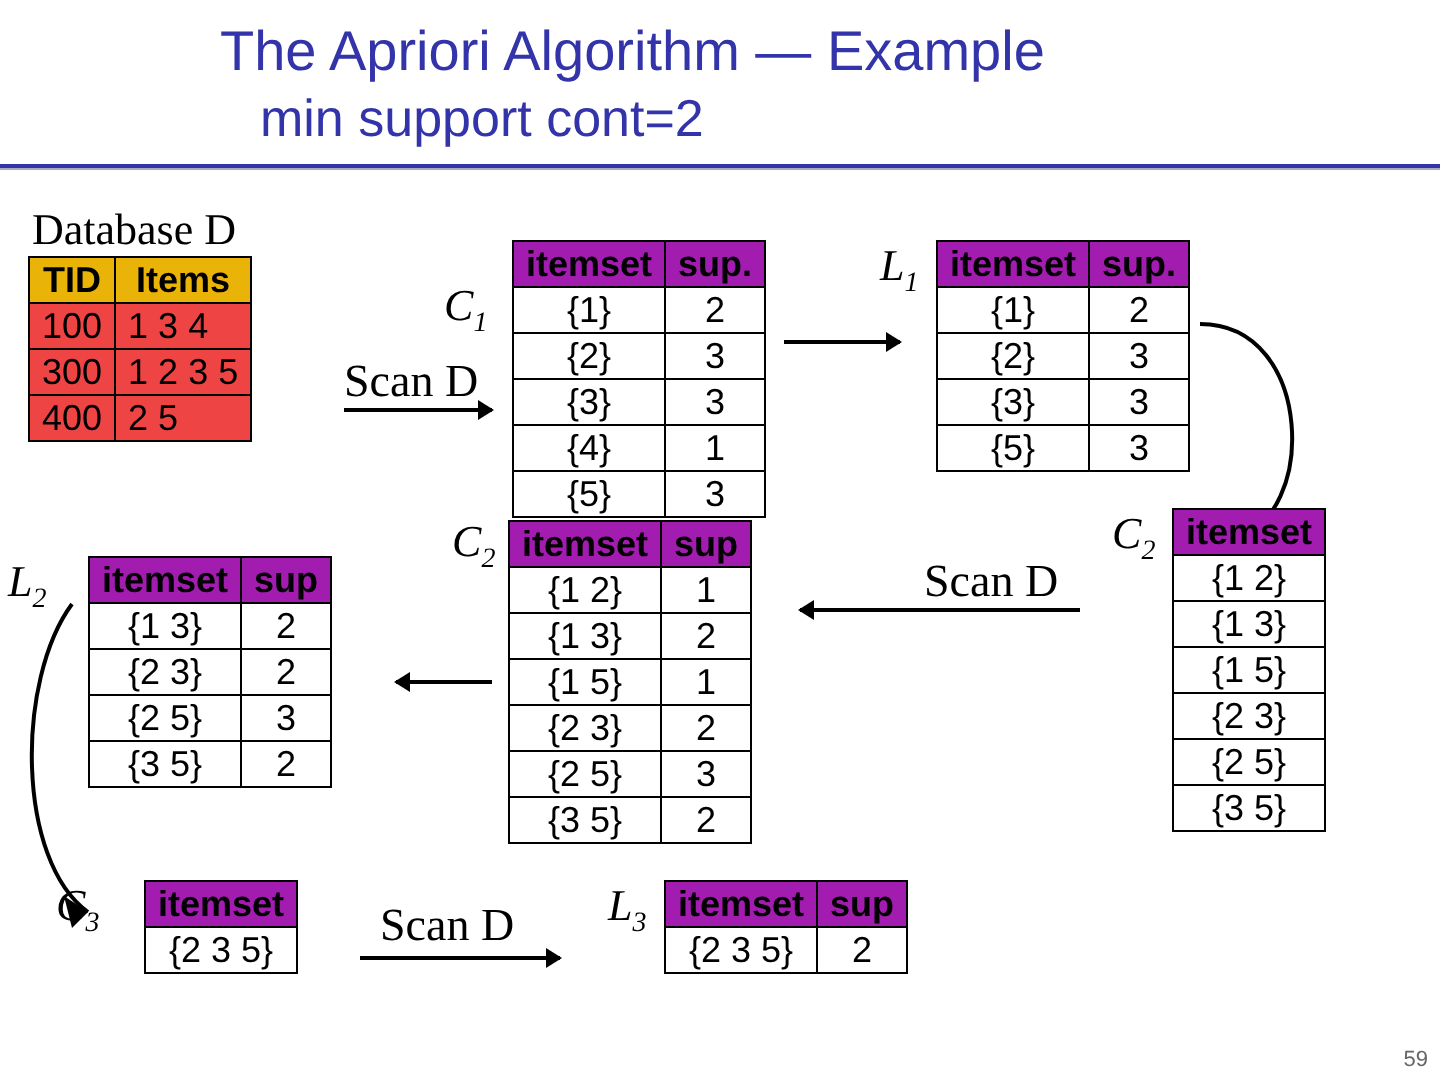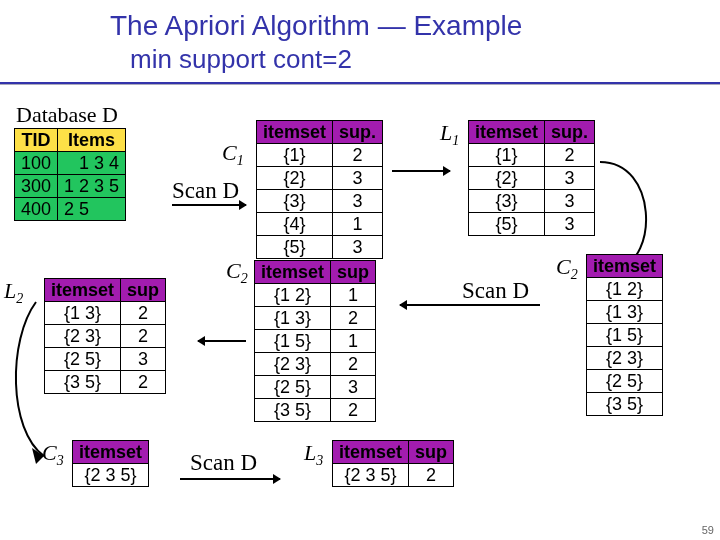--- a/index.html
+++ b/index.html
@@ -50,22 +50,22 @@
     border: 1px solid #000;
     padding: 0 6px;
     height: 22px;
     text-align: center;
     background: #ffffff;
   }
   .tbl th {
     background: #a21caf;
     font-weight: bold;
   }
-  .tbl.green td, .tbl.green th { background: #22c55e; }
-  .tbl.green th { background: #fde047; }
+  .tbl.green td, .tbl.green th { background: #ef4444; }
+  .tbl.green th { background: #eab308; }
   .tbl .hdrg { background: #ccffcc; font-weight: bold; }
   .arrow {
     position: absolute;
     height: 2px;
     background: #000;
   }
   .arrow::after {
     content: "";
     position: absolute;
     right: -1px; top: -4px;
@@ -96,21 +96,21 @@
 <div class="lbl" style="left:16px; top:102px;">Database D</div>
 
 <table class="tbl green" style="left:14px; top:128px;">
   <tbody>
       <tr>
         <th class="hdrg">TID</th>
         <th class="hdrg">Items</th>
       </tr>
   <tr>
         <td>100</td>
-        <td style="text-align:right">1 3 4</td>
+        <td style="text-align:left">1 3 4</td>
       </tr>
   <tr>
         <td>300</td>
         <td style="text-align:right">1 2 3 5</td>
       </tr>
   <tr>
         <td>400</td>
         <td style="text-align:left">2 5</td>
       </tr>
 </tbody>
@@ -274,21 +274,21 @@
         <td>2</td>
       </tr>
 </tbody>
   </table>
 
 <svg style="position:absolute; left:6px; top:300px; width:60px; height:170px;">
   <path d="M 30 2 C 2 40 2 130 38 156" stroke="#000" stroke-width="2" fill="none"></path>
   <polygon points="38,156 26,148 30,164" fill="#000"></polygon>
 </svg>
 
-<div class="lbl" style="left:42px; top:440px; font-style:italic;text-align:center;"><span>C</span><sub>3</sub></div>
+<div class="lbl" style="left:28px; top:440px; font-style:italic;text-align:center;"><span>C</span><sub>3</sub></div>
 <table class="tbl" style="left:72px; top:440px;">
   <tbody>
       <tr>
         <th>itemset</th>
       </tr>
   <tr>
         <td>{2 3 5}</td>
       </tr>
 </tbody>
   </table>

